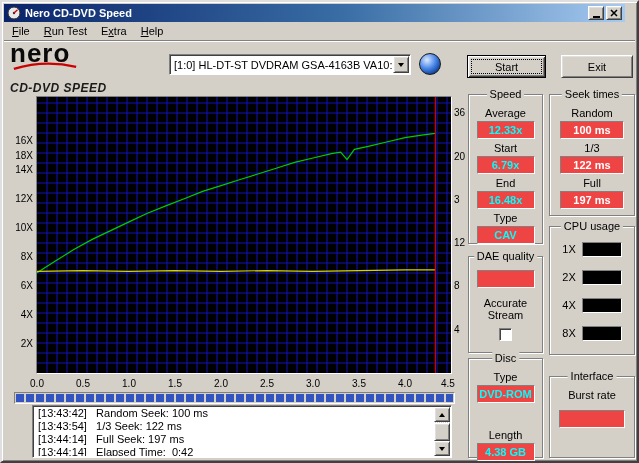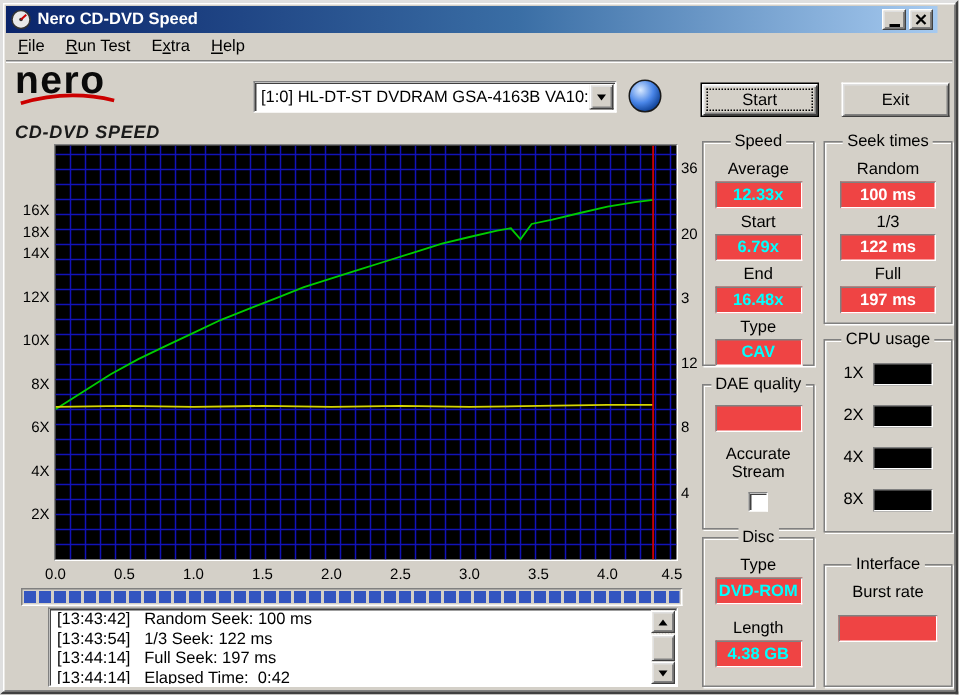--- a/index.html
+++ b/index.html
@@ -75,21 +75,21 @@
   .glabel{text-align:center;height:13px;line-height:13px;font-size:11px}
   .gval{margin:1px auto 3px;height:18px;background:#ef4444;border:1px solid;border-color:#808080 #fff #fff #808080;
         font-weight:bold;text-align:center;line-height:16px;font-size:11px}
   .w58{width:58px}.w64{width:64px}.w66{width:66px}
   .cyan{color:#00ffff}.white{color:#ffffff}
   .cpurow{display:flex;align-items:center;justify-content:center;gap:6px;margin-bottom:13px}
   .cpufield{width:40px;height:15px;background:#000;border:1px solid;border-color:#808080 #fff #fff #808080}
   .dae-label{width:54px;margin:9px auto 0;text-align:center;line-height:12px;font-size:11px}
   .checkbox{width:13px;height:13px;margin:7px auto 0;background:#fff;border:1px solid;
             border-color:#808080 #fff #fff #808080;box-shadow:inset 1px 1px 0 #404040}
-  .mt10{margin-top:10px}
+  .mt10{margin-top:26px}
 
   
   .progress{position:absolute;left:12px;top:390px;width:441px;height:12px;background:#d4d0c8;padding:1px;
             border:1px solid;border-color:#808080 #fff #fff #808080}
   .progress-fill{height:100%;background:repeating-linear-gradient(90deg,#3355c0 0px,#3355c0 8px,#d4d0c8 8px,#d4d0c8 10px)}
   .listbox{position:absolute;left:30px;top:403px;width:420px;height:53px;background:#fff;
            border:1px solid;border-color:#808080 #fff #fff #808080;box-shadow:inset 1px 1px 0 #404040}
   .log-lines{position:absolute;left:2px;top:1px;right:18px;bottom:1px;overflow:hidden}
   .log-line{white-space:pre;font-size:11px;line-height:13px;padding-left:3px}
   .sb{position:absolute;top:1px;right:1px;bottom:1px;width:16px;

